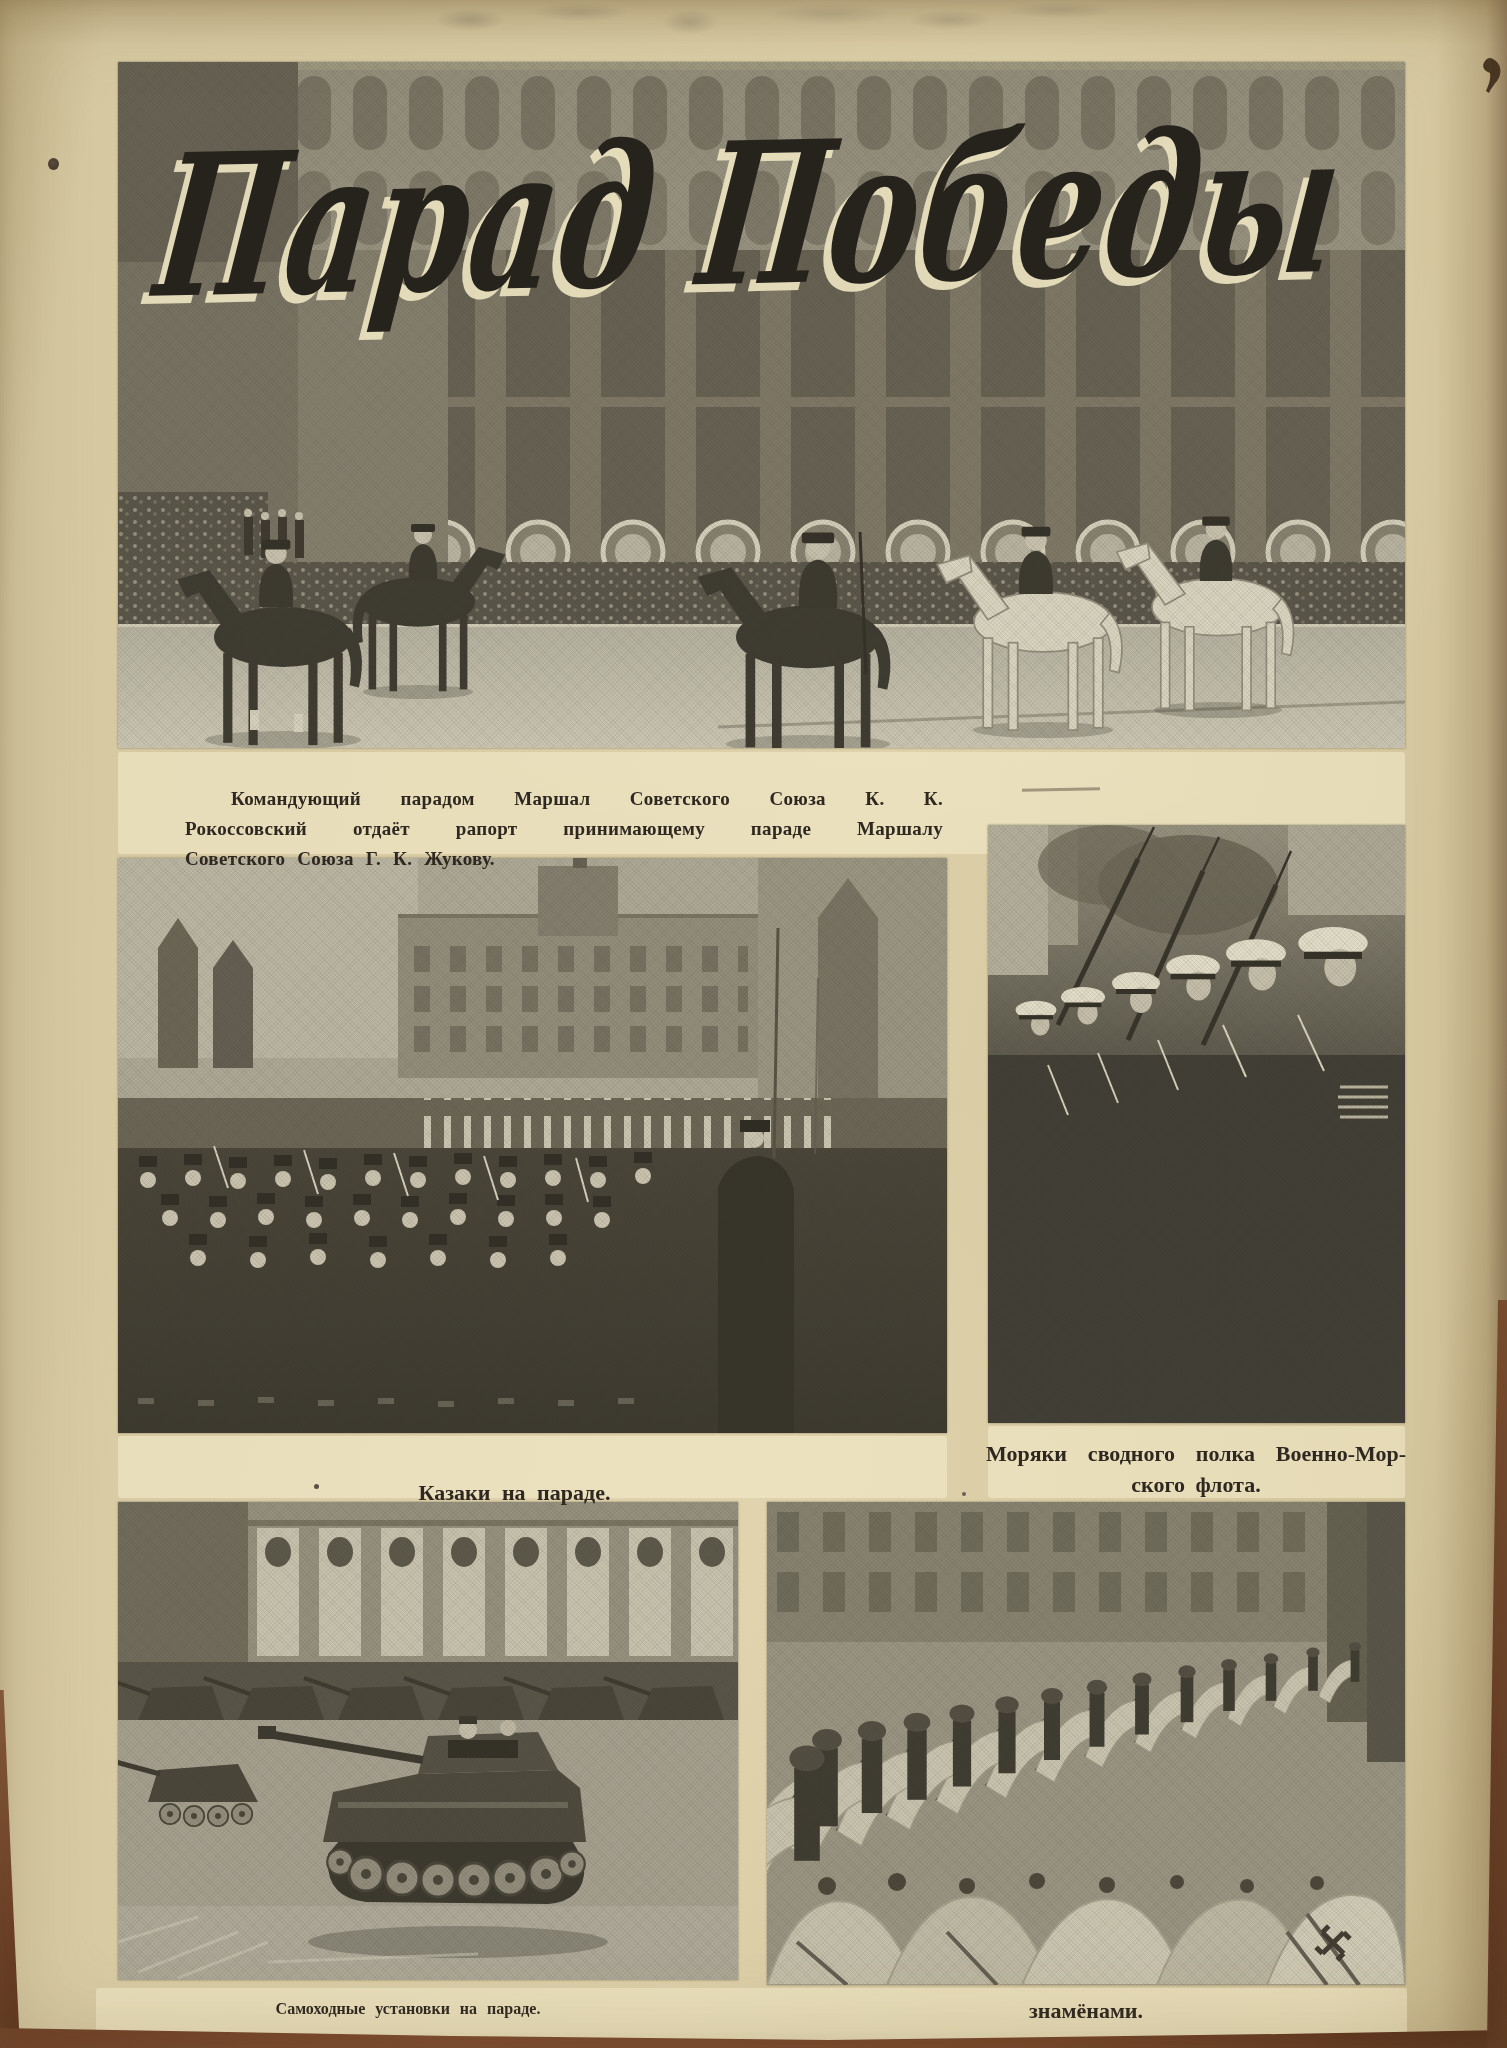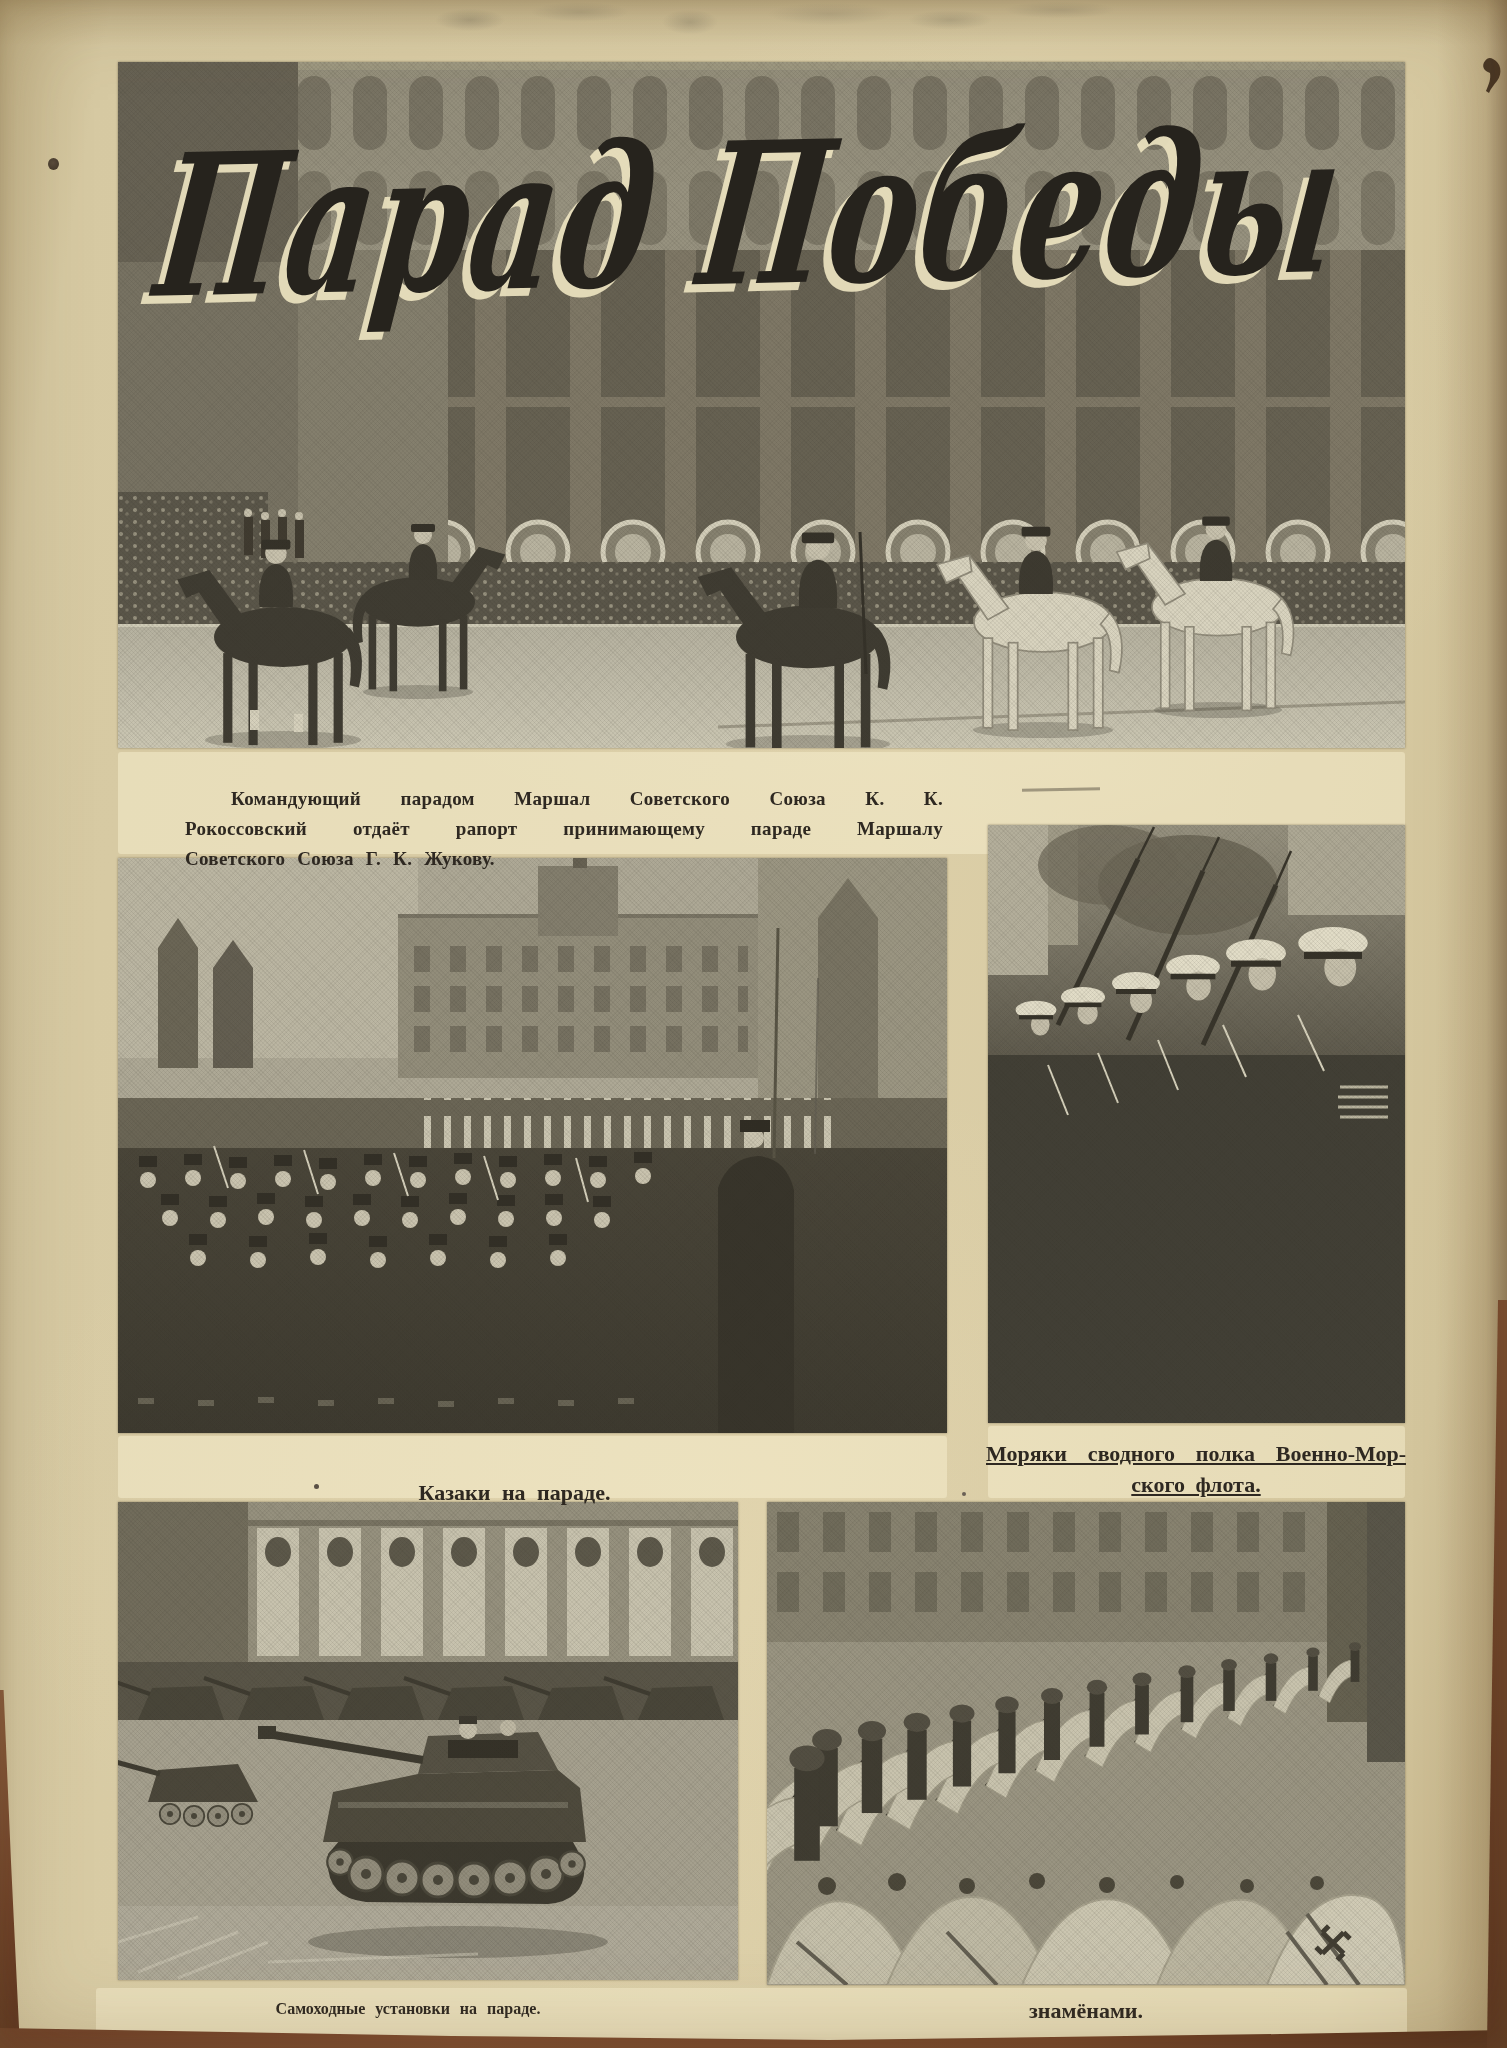--- a/index.html
+++ b/index.html
@@ -43,21 +43,21 @@
     font-family:"DejaVu Serif",serif;font-style:italic;font-weight:bold;
     font-size:196px;letter-spacing:2px;
   }
 
   .cap{position:absolute;font-weight:bold;color:#2e2821;z-index:12;}
   .cap .j{text-align:justify;text-align-last:justify;}
   .cap .c{text-align:center;}
   .cap .indent{text-indent:46px;}
   .cap-top{left:185px;top:764px;width:758px;font-size:19px;line-height:30px;letter-spacing:.3px;word-spacing:7px;margin-top:20px;}
   .cap-cossacks{left:100px;top:1458px;width:829px;font-size:22px;word-spacing:6px;margin-top:22px;}
-  .cap-sailors{left:986px;top:1438px;width:420px;font-size:22px;line-height:31px;word-spacing:5px;text-decoration:underline;}
+  .cap-sailors{left:986px;top:1438px;width:420px;font-size:22px;line-height:31px;word-spacing:5px;}
   .cap-spguns{left:96px;top:2000px;width:624px;font-size:16px;word-spacing:6px;}
   .cap-banners{left:765px;top:1996px;width:642px;font-size:22px;line-height:30px;word-spacing:5px;}
 
   .ghost{
     position:absolute;left:430px;top:0;width:700px;height:50px;z-index:5;
     background:
       radial-gradient(50px 16px at 40px 20px, rgba(100,95,80,.30), transparent 70%),
       radial-gradient(70px 14px at 150px 12px, rgba(100,95,80,.22), transparent 70%),
       radial-gradient(40px 18px at 260px 22px, rgba(100,95,80,.28), transparent 70%),
       radial-gradient(90px 16px at 400px 14px, rgba(100,95,80,.18), transparent 70%),

